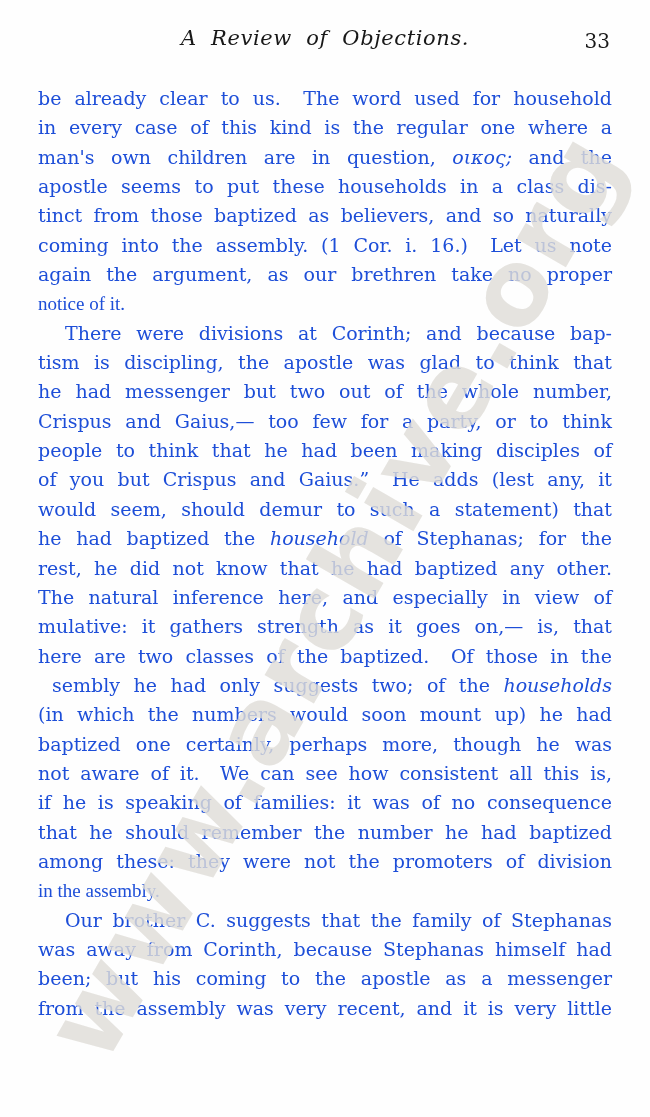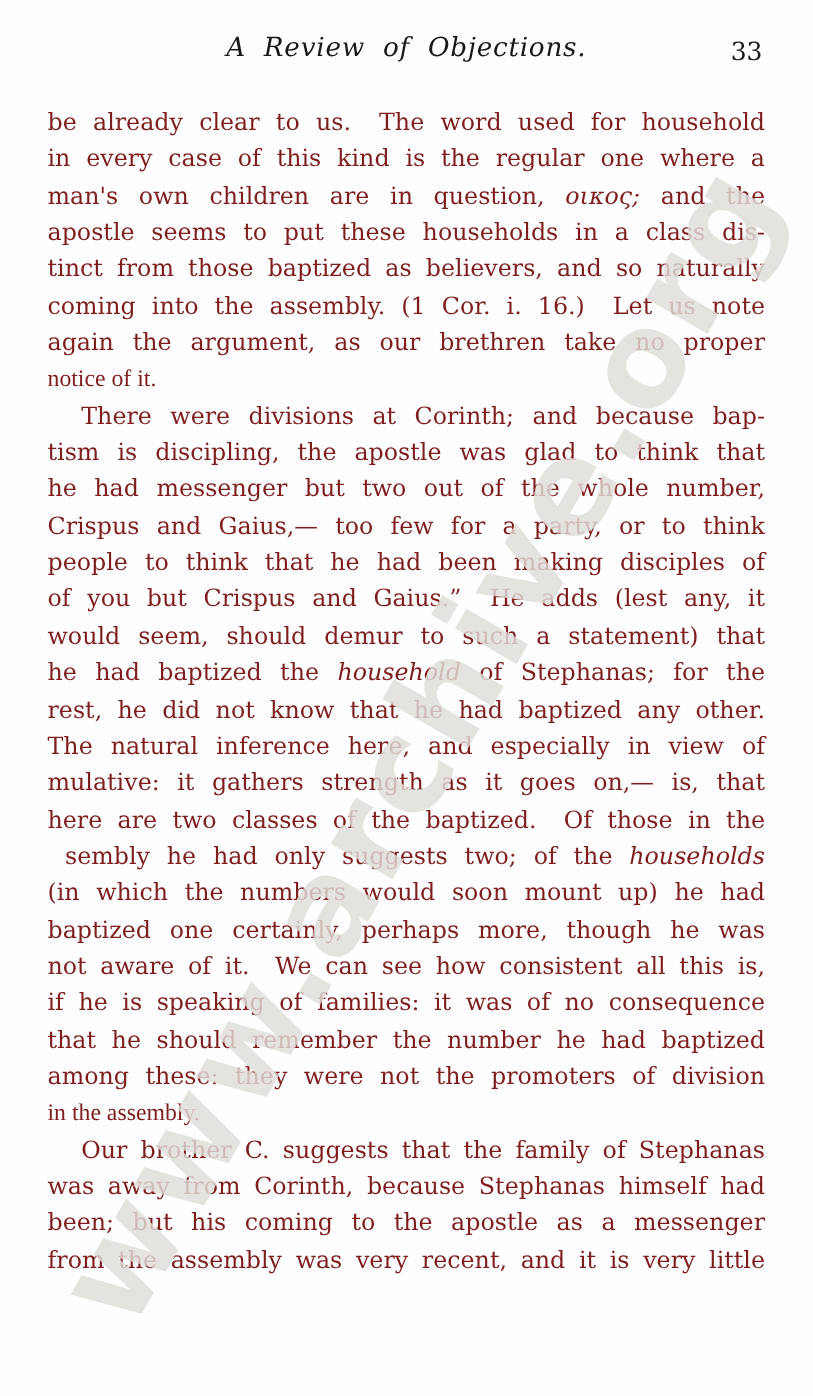--- a/index.html
+++ b/index.html
@@ -38,21 +38,21 @@
     font-size: 20px;
     color: #181818;
   }
   .text-block {
     position: absolute;
     top: 84px;
     left: 38px;
     width: 574px;
     font-size: 19px;
     line-height: 29.35px;
-    color: #7f1d1d;
+    color: #1d4ed8;
   }
   .line {
     text-align: justify;
     text-align-last: justify;
     white-space: normal;
   }
   .line.para-end {
     text-align-last: left;
     font-family: Liberation Serif, serif;
   }

